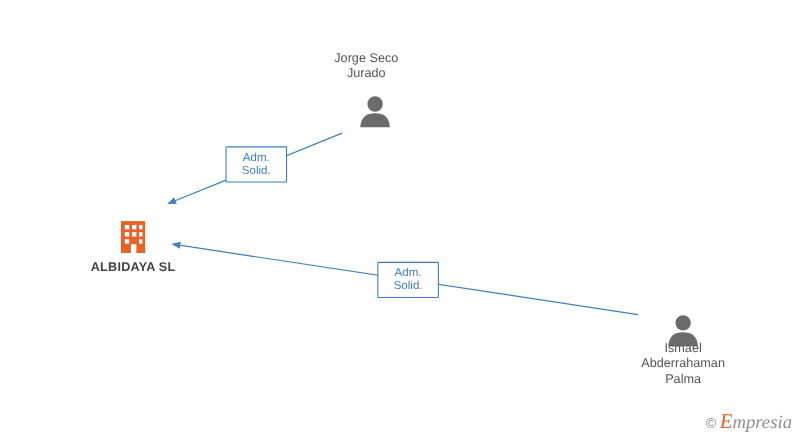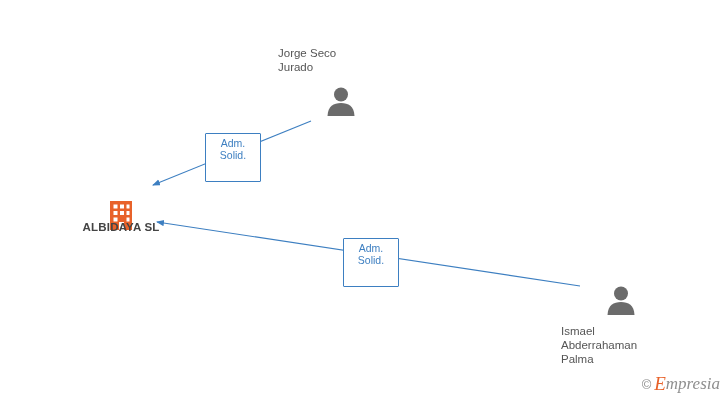--- a/index.html
+++ b/index.html
@@ -27,20 +27,21 @@
   .node {
     position: absolute;
   }
   .person-icon {
     position: absolute;
     width: 34px;
     height: 30px;
   }
   .person-label {
     position: absolute;
+    text-align: center;
     color: #555555;
     font-size: 11.5px;
     line-height: 14px;
     white-space: pre-line;
   }
   .company-icon {
     position: absolute;
     width: 30px;
     height: 34px;
   }
@@ -54,21 +55,21 @@
     letter-spacing: 0.2px;
   }
   .edge-badge {
     position: absolute;
     border: 1px solid #3d7fc1;
     background: #ffffff;
     color: #3d7fc1;
     font-size: 10.5px;
     line-height: 12px;
     text-align: center;
-    padding: 3px 6px 20px 6px;
+    padding: 3px 6px 4px 6px;
     white-space: pre-line;
     border-radius: 1px;
   }
   .watermark {
     position: absolute;
     right: 8px;
     bottom: 6px;
     display: flex;
     align-items: center;
     font-size: 15px;
@@ -115,39 +116,39 @@
       <circle cx="17" cy="8.5" r="7" fill="#6b6b6b"></circle>
       <path d="M3.5,30 C4,20 9.5,17 17,17 C24.5,17 30,20 30.5,30 Z" fill="#6b6b6b"></path>
     </svg>
   </div>
 
   <div class="node">
     <svg class="person-icon" style="left:604px; top:285px;" viewBox="0 0 34 30">
       <circle cx="17" cy="8.5" r="7" fill="#6b6b6b"></circle>
       <path d="M3.5,30 C4,20 9.5,17 17,17 C24.5,17 30,20 30.5,30 Z" fill="#6b6b6b"></path>
     </svg>
-    <div class="person-label" style="left:561px; top:324px; width:120px;">Ismael
+    <div class="person-label" style="left:561px; top:310px; width:120px;">Ismael
 Abderrahaman
 Palma</div>
   </div>
 
   <div class="node">
     <svg class="company-icon" style="left:106px; top:198px;" viewBox="0 0 30 34">
       <rect x="4" y="3" width="22" height="29" fill="#e8622a"></rect>
       <rect x="7.5" y="6.5" width="4" height="4" fill="#ffffff"></rect>
       <rect x="14" y="6.5" width="4" height="4" fill="#ffffff"></rect>
       <rect x="20.5" y="6.5" width="3" height="4" fill="#ffffff"></rect>
       <rect x="7.5" y="13" width="4" height="4" fill="#ffffff"></rect>
       <rect x="14" y="13" width="4" height="4" fill="#ffffff"></rect>
       <rect x="20.5" y="13" width="3" height="4" fill="#ffffff"></rect>
       <rect x="7.5" y="19.5" width="4" height="4" fill="#ffffff"></rect>
       <rect x="20.5" y="19.5" width="3" height="4" fill="#ffffff"></rect>
       <rect x="13" y="24" width="5" height="8" fill="#ffffff"></rect>
     </svg>
-    <div class="company-label" style="left:48px; top:220px; width:146px;">ALBIDAYA  SL</div>
+    <div class="company-label" style="left:48px; top:236px; width:146px;">ALBIDAYA  SL</div>
   </div>
 
   <div class="edge-badge" style="left:205px; top:133px; width:42px;">Adm.
 Solid.</div>
   <div class="edge-badge" style="left:343px; top:238px; width:42px;">Adm.
 Solid.</div>
 
   <div class="watermark">
     <span class="copy">©</span>
     <span class="emp-e">E</span>

